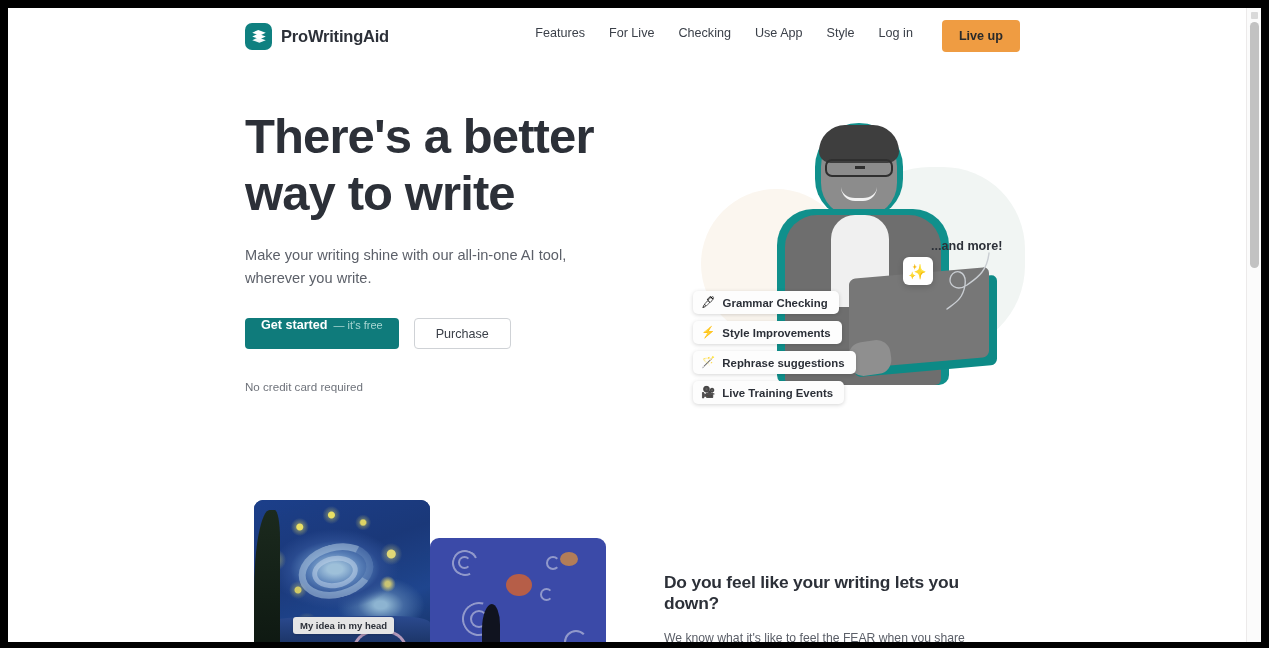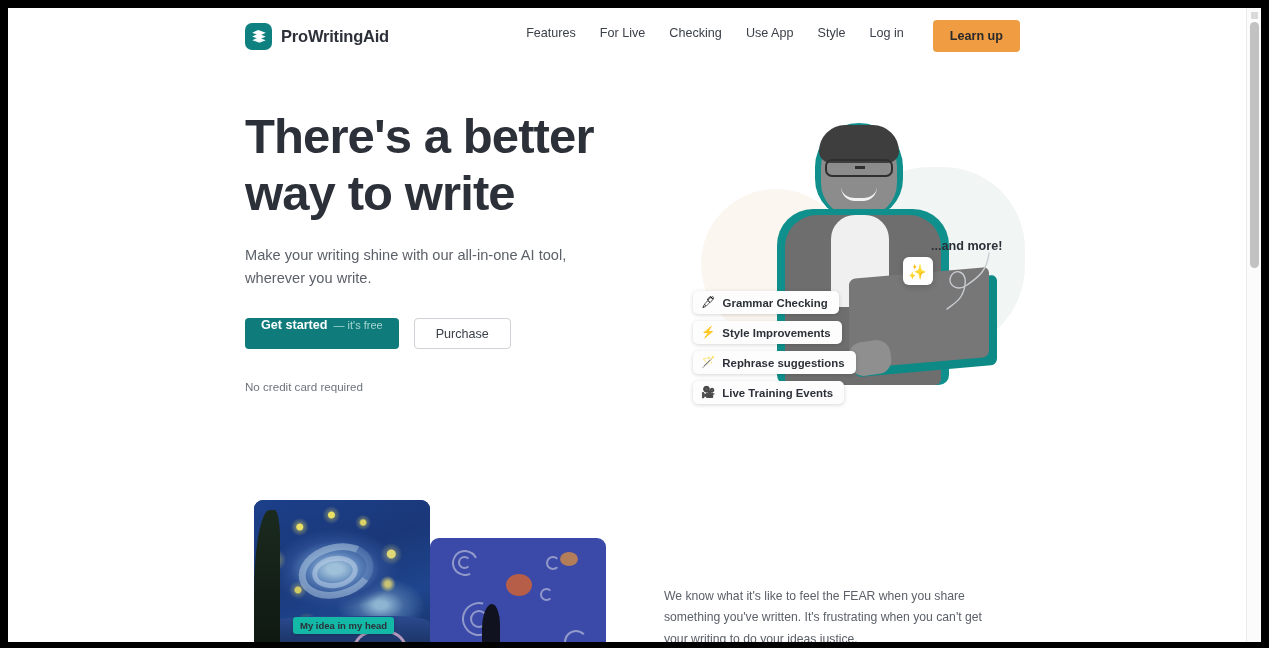--- a/index.html
+++ b/index.html
@@ -468,21 +468,21 @@
     left: 98px; bottom: -2px;
     width: 56px; height: 22px;
     border: 3px solid rgba(230,185,210,0.75);
     border-bottom: none;
     border-radius: 30px 30px 0 0;
   }
   #starry-label {
     position: absolute;
     left: 48px;
     top: 117px;
-    background: #14b8a6;
+    background: #e5e5e5;
     border-radius: 3px;
     padding: 3px 7px;
     font-size: 9.5px;
     font-weight: bold;
     color: #2c3038;
     white-space: nowrap;
     box-shadow: 0 1px 3px rgba(0,0,0,0.22);
     z-index: 5;
   }
 
@@ -567,21 +567,21 @@
           <span id="brand-name">ProWritingAid</span>
         </a>
 
         <nav id="main-nav">
           <a class="nav-link" href="#">Features</a>
           <a class="nav-link" href="#">For Live</a>
           <a class="nav-link" href="#">Checking</a>
           <a class="nav-link" href="#">Use App</a>
           <a class="nav-link" href="#">Style</a>
           <a class="nav-link" href="#">Log in</a>
-          <button id="signup-button">Learn up</button>
+          <button id="signup-button">Live up</button>
         </nav>
 
       </header>
 
       <section id="hero">
 
         <div id="hero-art">
           <div id="art-blob"></div>
           <div id="art-blob2"></div>
 
@@ -672,20 +672,21 @@
             <div id="starry-swirl2"></div>
             <div id="starry-hills"></div>
             <div id="starry-cypress"></div>
             <div id="starry-moon-arc"></div>
           </div>
 
           <div id="starry-label">My idea in my head</div>
         </div>
 
         <div id="section-two-text">
+          <h2 id="section-two-heading">Do you feel like your writing lets you down?</h2>
           <p id="section-two-body">We know what it's like to feel the FEAR when you share something you've written. It's frustrating when you can't get your writing to do your ideas justice.</p>
         </div>
       </section>
 
     </div>
 
     <div id="scrollbar-track">
       <div id="scrollbar-arrow-up"></div>
       <div id="scrollbar-thumb"></div>
     </div>

